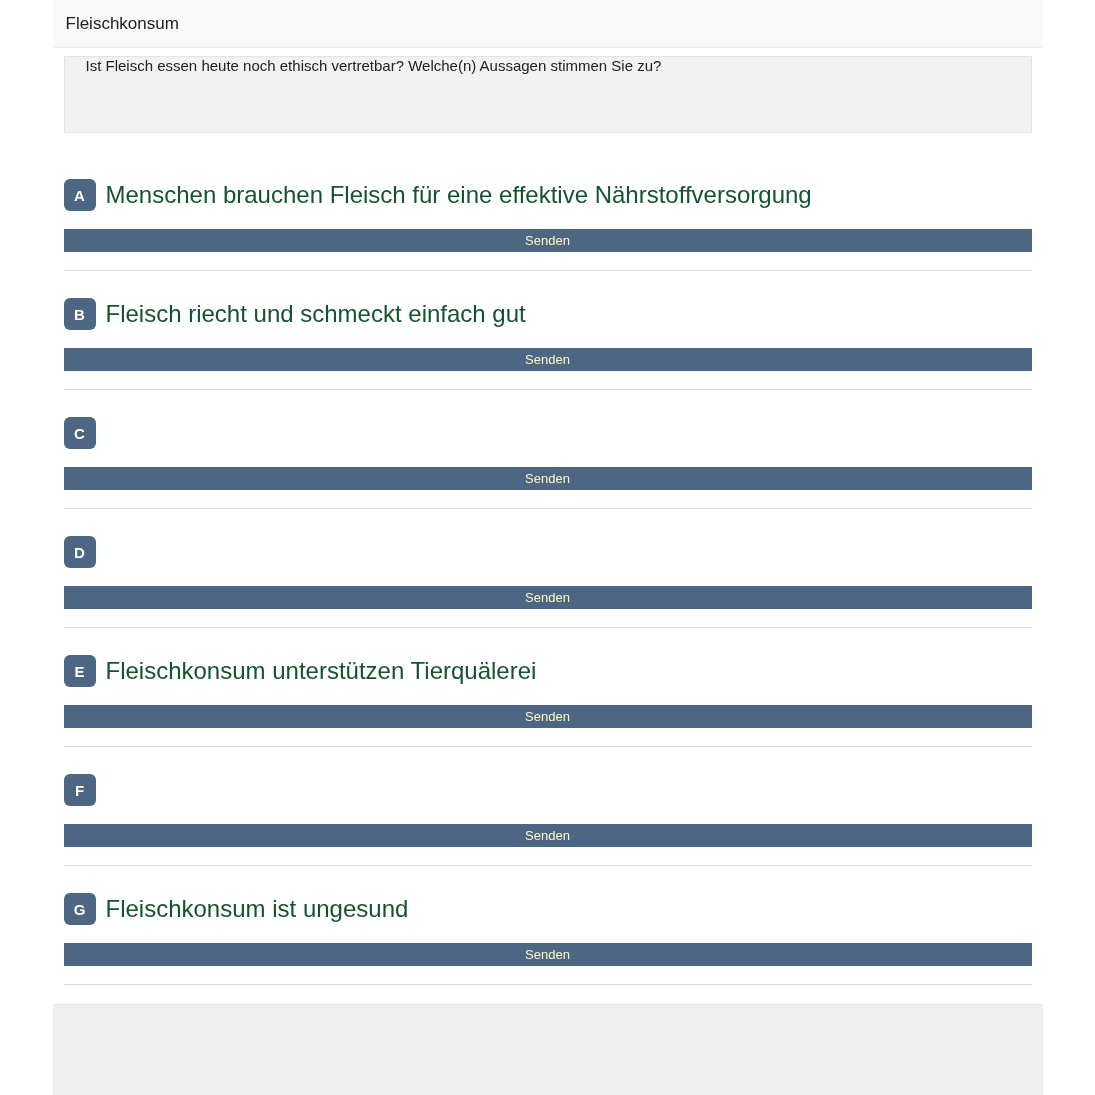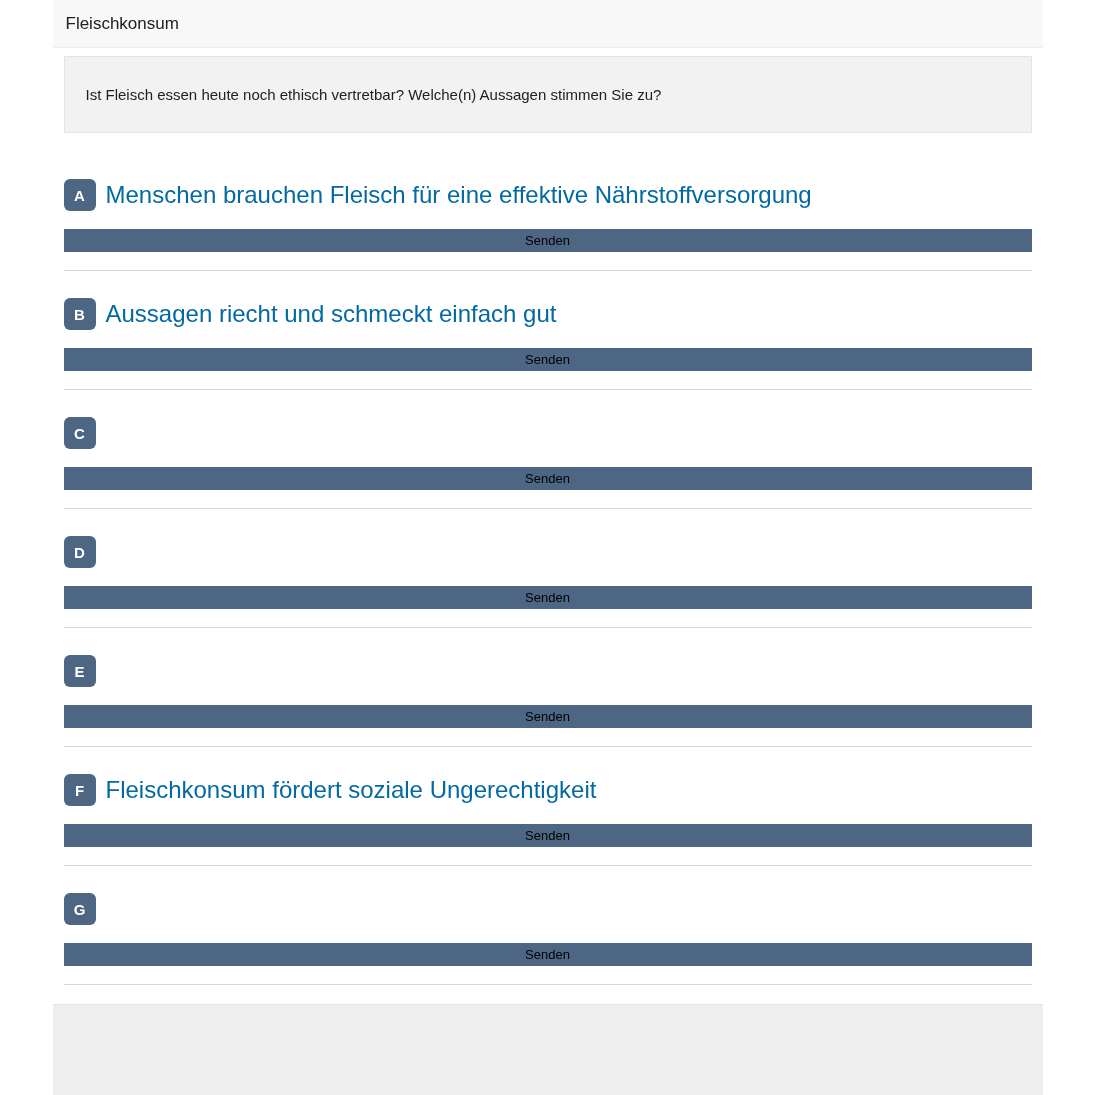--- a/index.html
+++ b/index.html
@@ -33,21 +33,21 @@
     color: #212121;
   }
   
   .question-box {
     margin: 8px 11px 0 11px;
     height: 77px;
     background: #f2f2f2;
     border: 1px solid #e3e3e3;
     border-radius: 1px;
     display: flex;
-    align-items: center;
+    align-items: flex-start;
     padding-left: 21px;
     box-sizing: border-box;
   }
   .question-text {
     font-size: 15px;
     color: #212121;
   }
   
   .options {
     margin: 0 11px;
@@ -74,30 +74,30 @@
     font-weight: bold;
     font-size: 15px;
     display: flex;
     align-items: center;
     justify-content: center;
     box-sizing: border-box;
   }
   .option-label {
     margin-left: 10px;
     font-size: 24px;
-    color: #0369a1;
+    color: #14532d;
     white-space: nowrap;
   }
   .send-btn {
     display: block;
     margin-top: 18px;
     width: 100%;
     height: 23px;
     background: #4d6684;
-    color: #000000;
+    color: #fef9c3;
     border: none;
     font-family: "Liberation Sans", "DejaVu Sans", sans-serif;
     font-size: 13px;
     line-height: 23px;
     text-align: center;
     padding: 0;
     cursor: pointer;
   }
   .divider {
     margin-top: 18px;
@@ -132,21 +132,21 @@
         <span class="badge">A</span>
         <span class="option-label">Menschen brauchen Fleisch für eine effektive Nährstoffversorgung</span>
       </div>
       <button class="send-btn">Senden</button>
       <div class="divider"></div>
     </div>
 
     <div class="option">
       <div class="option-head">
         <span class="badge">B</span>
-        <span class="option-label">Aussagen riecht und schmeckt einfach gut</span>
+        <span class="option-label">Fleisch riecht und schmeckt einfach gut</span>
       </div>
       <button class="send-btn">Senden</button>
       <div class="divider"></div>
     </div>
 
     <div class="option">
       <div class="option-head">
         <span class="badge">C</span>
       </div>
       <button class="send-btn">Senden</button>
@@ -157,37 +157,38 @@
       <div class="option-head">
         <span class="badge">D</span>
       </div>
       <button class="send-btn">Senden</button>
       <div class="divider"></div>
     </div>
 
     <div class="option">
       <div class="option-head">
         <span class="badge">E</span>
+        <span class="option-label">Fleischkonsum unterstützen Tierquälerei</span>
       </div>
       <button class="send-btn">Senden</button>
       <div class="divider"></div>
     </div>
 
     <div class="option">
       <div class="option-head">
         <span class="badge">F</span>
-        <span class="option-label">Fleischkonsum fördert soziale Ungerechtigkeit</span>
       </div>
       <button class="send-btn">Senden</button>
       <div class="divider"></div>
     </div>
 
     <div class="option">
       <div class="option-head">
         <span class="badge">G</span>
+        <span class="option-label">Fleischkonsum ist ungesund</span>
       </div>
       <button class="send-btn">Senden</button>
       <div class="divider"></div>
     </div>
   </main>
 
   <footer class="footer"></footer>
 
 </div>
 

